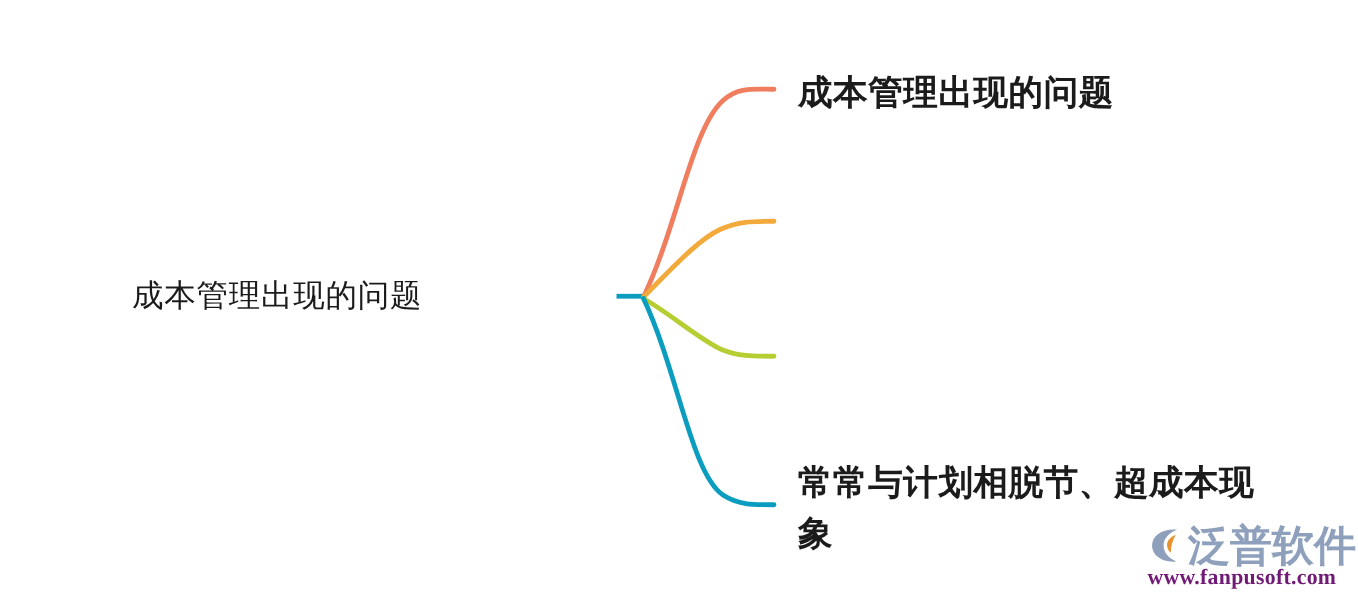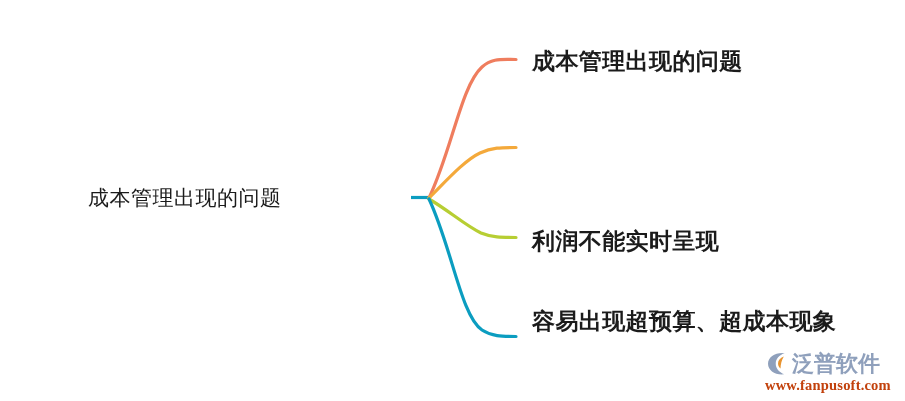--- a/index.html
+++ b/index.html
@@ -63,32 +63,32 @@
     align-items: center;
     height: 30px;
   }
   .watermark-mark {
     width: 27px;
     height: 27px;
     flex: 0 0 27px;
     margin-right: 2px;
   }
   .watermark-brand {
-    font-size: 22px;
+    font-size: 28px;
     font-weight: bold;
     color: #8fa0bc;
     letter-spacing: 0px;
     line-height: 27px;
     white-space: nowrap;
   }
   .watermark-url {
     font-family: "Liberation Serif", "DejaVu Serif", serif;
     font-size: 14.5px;
     font-weight: bold;
-    color: #c2410c;
+    color: #701a75;
     letter-spacing: 0.2px;
     margin-top: -1px;
     margin-left: 2px;
     white-space: nowrap;
   }
 </style>
 </head>
 <body>
 
 <div id="mindmap-canvas">
@@ -97,22 +97,21 @@
     <path id="hub-stub" d="M 411 197.5 L 430 197.5" fill="none" stroke-width="3.2" stroke-linecap="butt" stroke="#0b9dc0"></path>
     <path id="branch-path-0" d="M 429 198 C 452 150 461 86 482 67 C 492 58 501 59.5 516 59.5" fill="none" stroke-width="3.2" stroke-linecap="round" stroke="#ef7d5e"></path>
     <path id="branch-path-1" d="M 429 198 C 447 180 465 160 480 153 C 492 147.5 501 147.5 516 147.5" fill="none" stroke-width="3.2" stroke-linecap="round" stroke="#f4a93b"></path>
     <path id="branch-path-2" d="M 429 199 C 448 210 466 226 481 233 C 492 237.5 501 237.5 516 237.5" fill="none" stroke-width="3.2" stroke-linecap="round" stroke="#b7ce33"></path>
     <path id="branch-path-3" d="M 429 199 C 452 248 461 316 482 330 C 492 336.5 501 336.5 516 336.5" fill="none" stroke-width="3.2" stroke-linecap="round" stroke="#0b9dc0"></path>
   </svg>
 
   <div class="root-node">成本管理出现的问题</div>
 
   <div class="branch-label l1">成本管理出现的问题</div>
-  <div class="branch-label l3">利润不能实时呈现</div>
-  <div class="branch-label l4">容易出现超预算、超成本现象</div>
+  <div class="branch-label l4">常常与计划相脱节、超成本现象</div>
 
   <div class="watermark">
     <div class="watermark-top">
       <svg class="watermark-mark" viewBox="0 0 28 28" xmlns="http://www.w3.org/2000/svg">
         <path d="M 22.5 3.2 C 13 2.2 5.2 7.0 5.2 14.2 C 5.2 21.2 12.6 26.2 22.0 25.2 C 16.6 22.8 13.2 19.0 13.2 14.2 C 13.2 9.2 16.8 5.4 22.5 3.2 Z" fill="#8fa0bc"></path>
         <path id="logo-accent" d="M 21.6 6.8 C 17.6 8.4 15.6 11.0 15.6 14.0 C 15.6 16.0 16.5 17.8 18.2 19.2 C 18.2 15.0 19.4 10.6 21.6 6.8 Z" fill="#e8932f"></path>
       </svg>
       <div class="watermark-brand">泛普软件</div>
     </div>
     <div class="watermark-url">www.fanpusoft.com</div>

